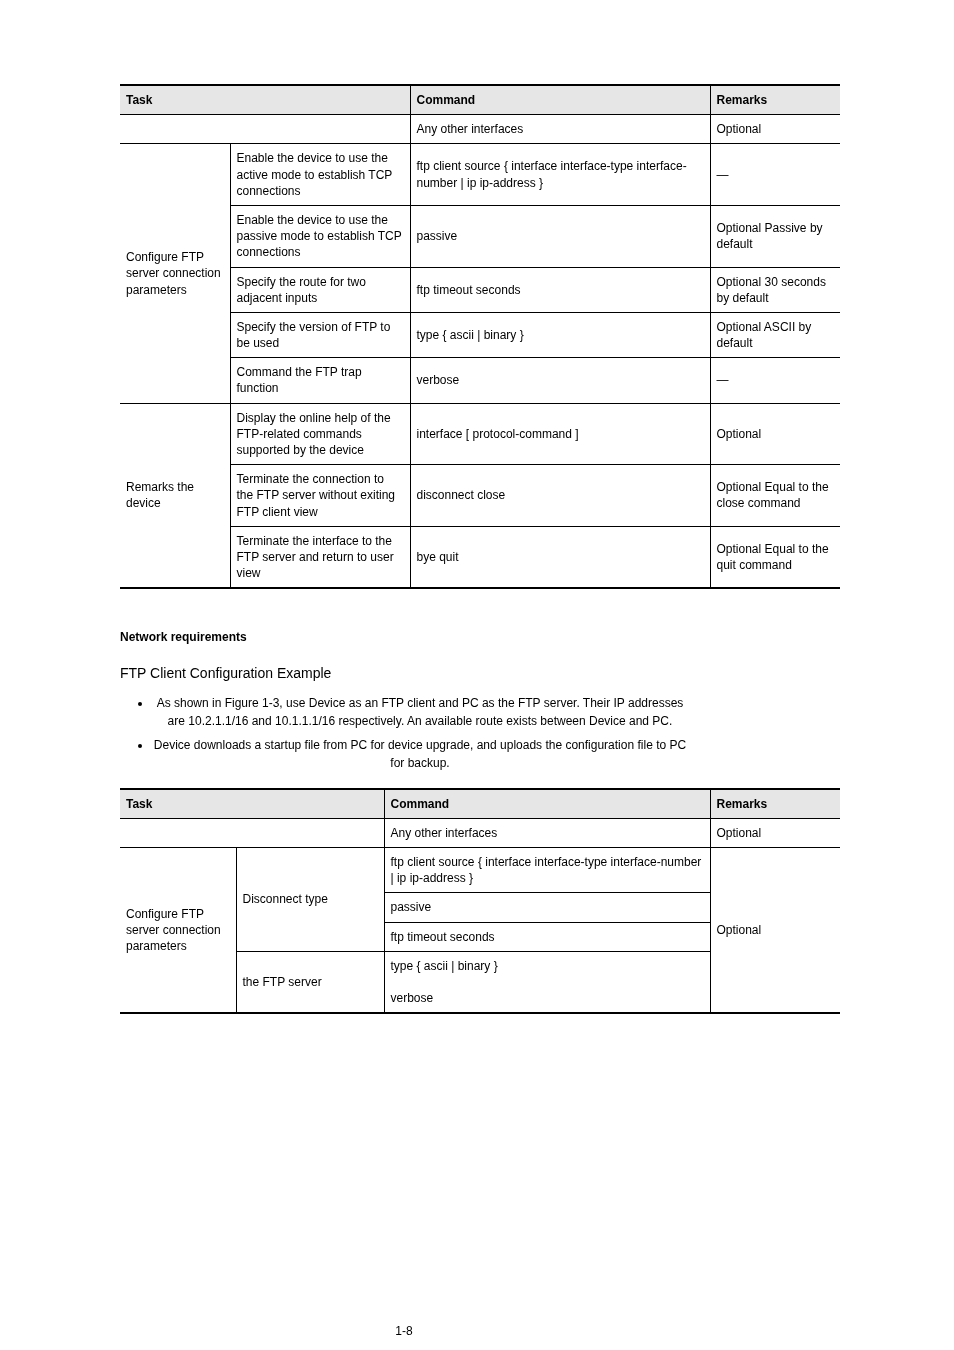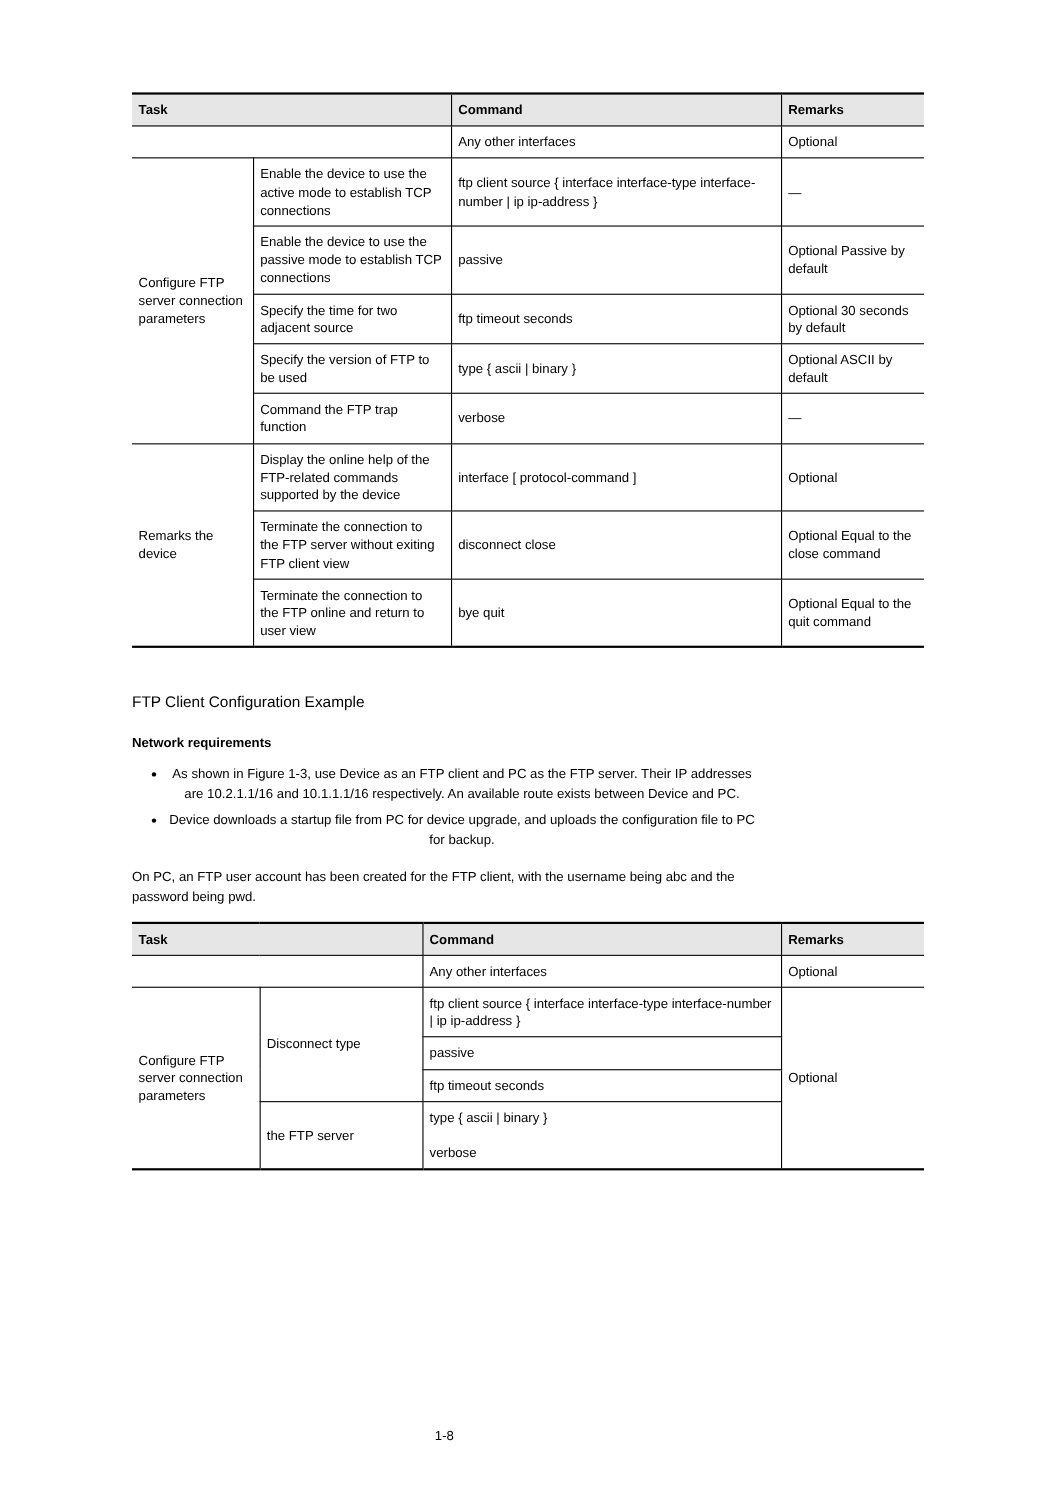--- a/index.html
+++ b/index.html
@@ -65,21 +65,21 @@
   .table2 col.c4 { width: 130px; }
 
   .header-row th { border-bottom: 1px solid #000; }
   .second-head td { border-bottom: 1px solid #000; }
   .body-row td { border-bottom: 1px solid #000; }
   .last-row td { border-bottom: 2px solid #000; }
   .right-sep { border-right: 1px solid #000; }
   .vcenter { vertical-align: middle; }
   .page-num {
     position: absolute;
-    bottom: 38px;
+    bottom: 12px;
     width: 100%;
     left: 0;
     text-align: center;
     font-size: 12px;
   }
 </style>
 </head>
 <body>
 
 <div class="page">
@@ -109,21 +109,21 @@
       <td class="right-sep">ftp client source { interface interface-type interface-number | ip ip-address }</td>
       <td>—</td>
     </tr>
     <tr class="body-row">
       <td class="right-sep">Enable the device to use the passive mode to establish TCP connections</td>
       <td class="right-sep">passive</td>
       <td>Optional
 Passive by default</td>
     </tr>
     <tr class="body-row">
-      <td class="right-sep">Specify the time for two adjacent source</td>
+      <td class="right-sep">Specify the route for two adjacent inputs</td>
       <td class="right-sep">ftp timeout seconds</td>
       <td>Optional
 30 seconds by default</td>
     </tr>
     <tr class="body-row">
       <td class="right-sep">Specify the version of FTP to be used</td>
       <td class="right-sep">type { ascii | binary }</td>
       <td>Optional
 ASCII by default</td>
     </tr>
@@ -139,38 +139,37 @@
       <td class="right-sep">interface [ protocol-command ]</td>
       <td>Optional</td>
     </tr>
     <tr class="body-row">
       <td class="right-sep">Terminate the connection to the FTP server without exiting FTP client view</td>
       <td class="right-sep">disconnect close</td>
       <td>Optional
 Equal to the close command</td>
     </tr>
     <tr class="last-row">
-      <td class="right-sep">Terminate the connection to the FTP online and return to user view</td>
+      <td class="right-sep">Terminate the interface to the FTP server and return to user view</td>
       <td class="right-sep">bye quit</td>
       <td>Optional
 Equal to the quit command</td>
     </tr>
   </tbody>
     </table>
 
   <div style="height:22px"></div>
 
+  <div class="section-header" style="font-weight:bold">Network requirements</div>
   <div class="section-header" style="font-size:14px">FTP Client Configuration Example</div>
-  <div class="section-header" style="font-weight:bold">Network requirements</div>
 
   <ul class="plain">
     <li>As shown in Figure 1-3, use Device as an FTP client and PC as the FTP server. Their IP addresses are 10.2.1.1/16 and 10.1.1.1/16 respectively. An available route exists between Device and PC.</li>
     <li>Device downloads a startup file from PC for device upgrade, and uploads the configuration file to PC for backup.</li>
   </ul>
-  <div style="font-size:12px;line-height:1.5;margin-bottom:14px">On PC, an FTP user account has been created for the FTP client, with the username being abc and the password being pwd.</div>
 
   <table class="table2">
     <colgroup>
       <col class="c1">
         <col class="c2">
         <col class="c3">
         <col class="c4">
     </colgroup>
     <tbody>
         <tr class="cap-top header-row">

